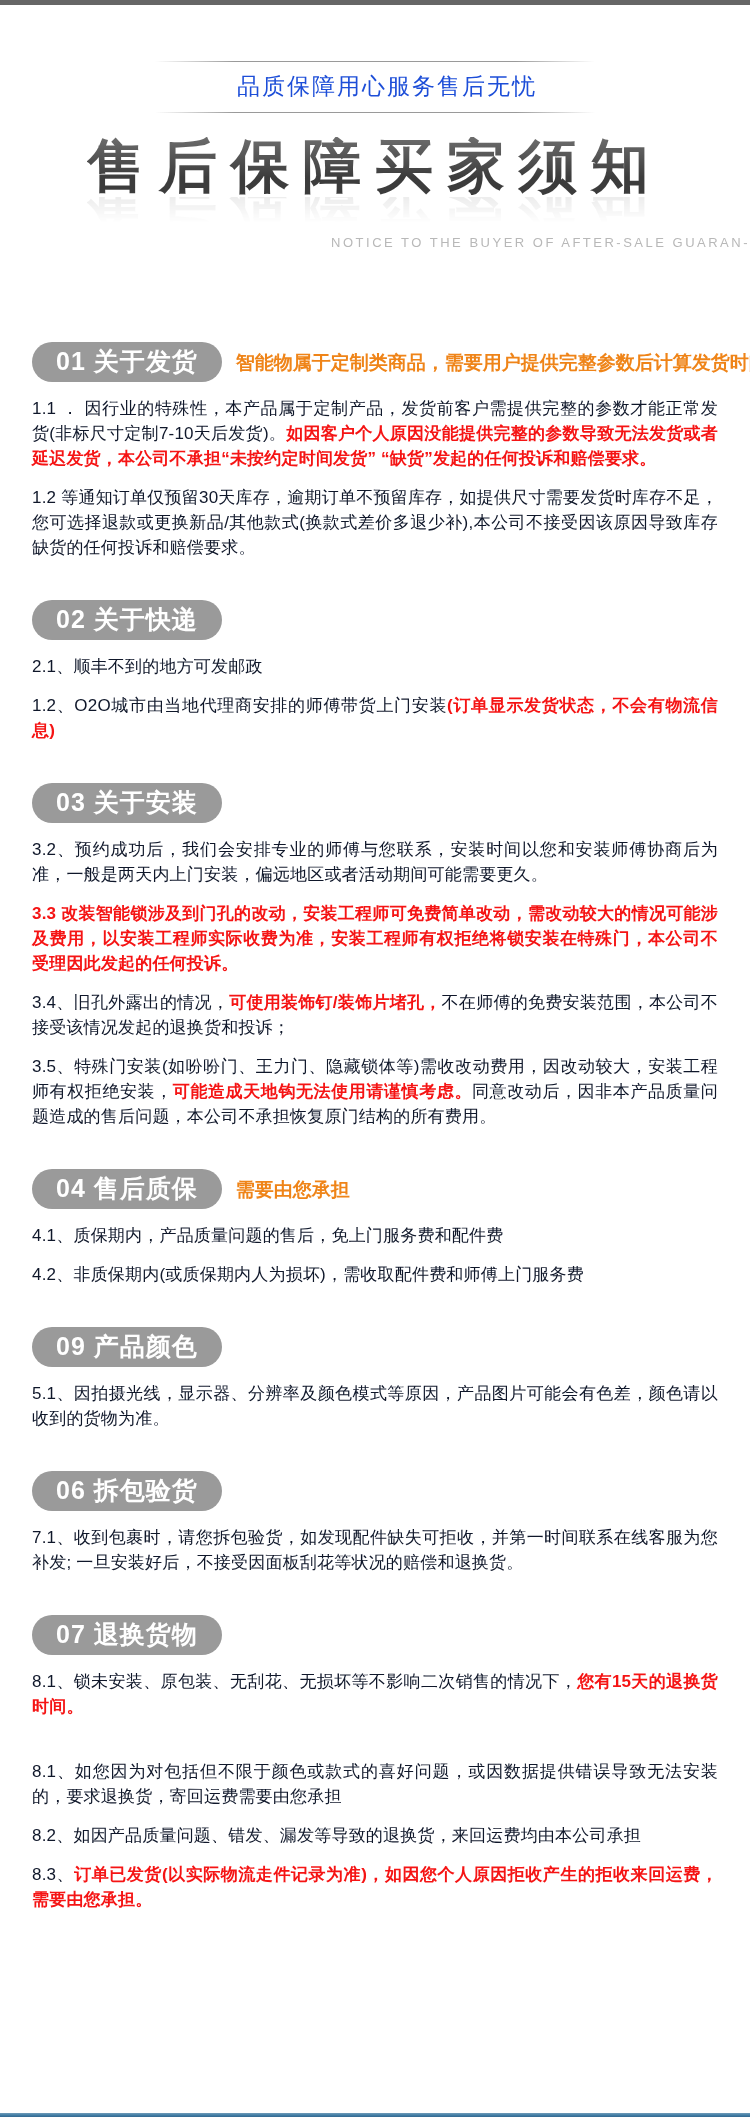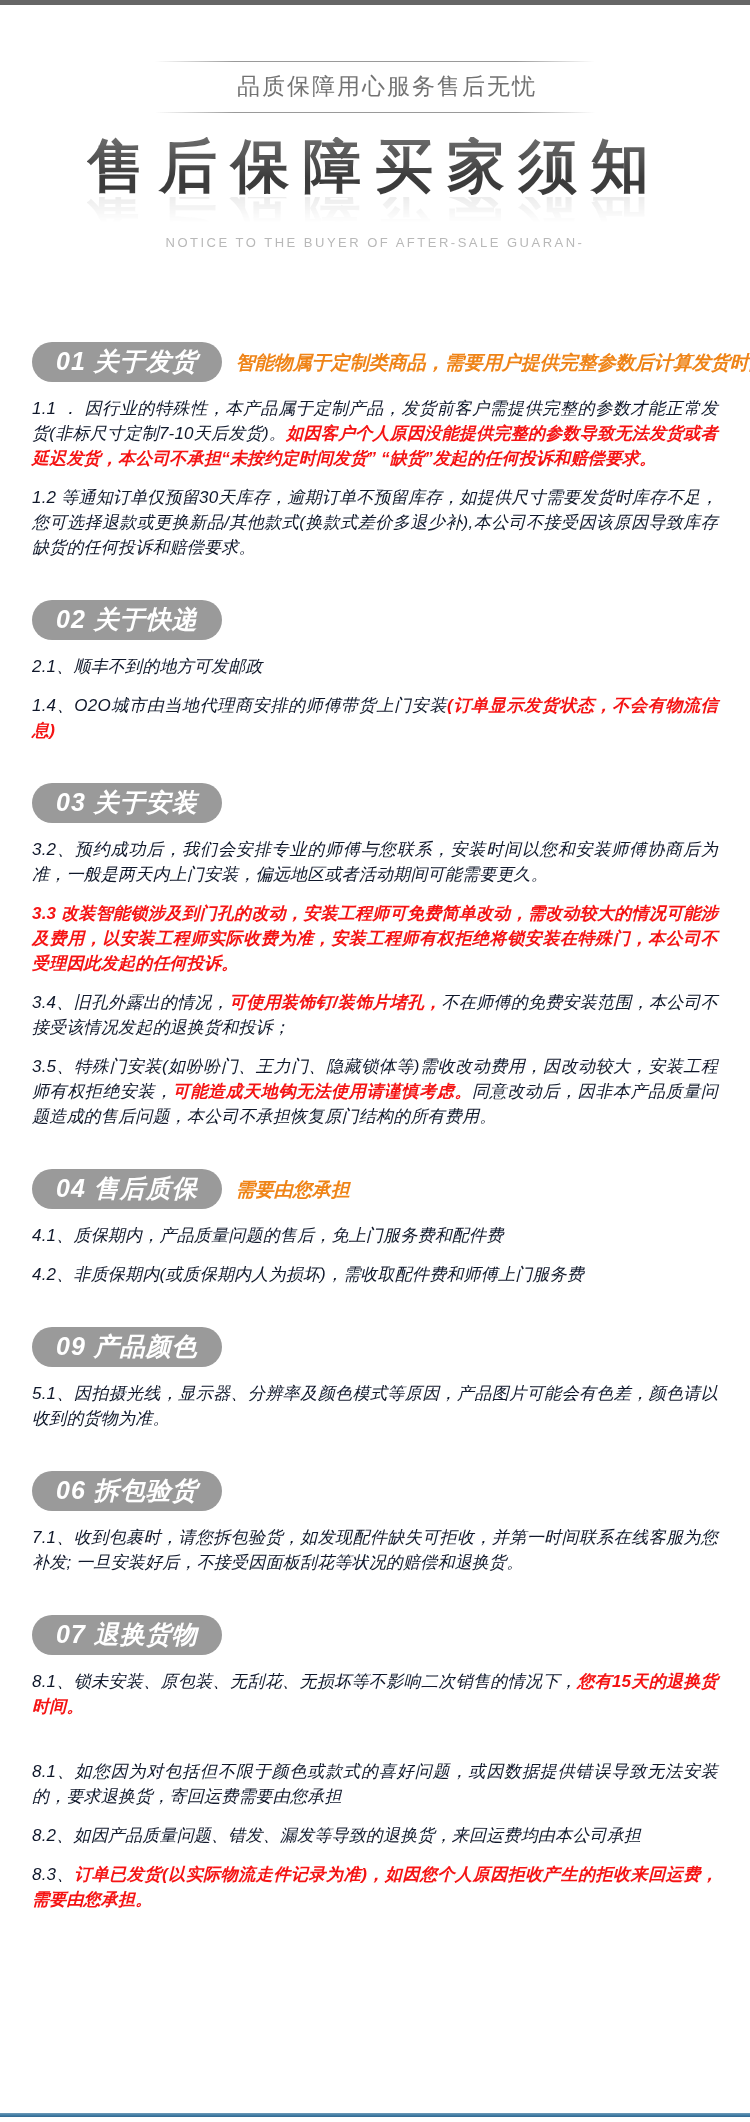--- a/index.html
+++ b/index.html
@@ -12,46 +12,46 @@
     -webkit-font-smoothing:antialiased;
   }
   .top-bar{height:5px;width:100%;background:#666666;}
   
   .header{padding-top:56px;text-align:center;}
   .rule{
     width:440px;height:1px;margin:0 auto;
     background:linear-gradient(90deg,rgba(153,153,153,0) 0%,#9a9a9a 18%,#9a9a9a 82%,rgba(153,153,153,0) 100%);
   }
   .tagline{
-    font-size:23px;color:#737373;letter-spacing:2px;
+    font-size:23px;color:#1d4ed8;letter-spacing:2px;
     padding:9px 0 10px 8px;font-weight:400;margin-left:16px;
   }
   .title-wrap{margin-top:24px;line-height:1;}
   .main-title{
     font-size:58px;font-weight:700;letter-spacing:14px;
     color:#474747;
     background:linear-gradient(180deg,#6d6d6d 0%,#3c3c3c 70%);
     -webkit-background-clip:text;background-clip:text;
     -webkit-text-fill-color:transparent;
     display:inline-block;
   }
   .title-reflection{
     font-size:58px;font-weight:700;letter-spacing:14px;
     color:#474747;display:inline-block;
     transform:scaleY(-1);opacity:.14;height:30px;overflow:hidden;
     -webkit-mask-image:linear-gradient(0deg,rgba(0,0,0,.7),transparent 85%);
     mask-image:linear-gradient(0deg,rgba(0,0,0,.7),transparent 85%);
     line-height:58px;vertical-align:top;margin-top:2px;
   }
   .subtitle-en{
-    font-size:13px;color:#b8b8b8;letter-spacing:2.5px;margin-top:8px;
+    font-size:13px;color:#b8b8b8;letter-spacing:2.5px;margin-top:8px;text-align:right;
   }
   
   .content{padding:0 32px;}
-  .section{margin-top:40px;font-style:italic;}
+  .section{margin-top:40px;}
   .section.first{margin-top:92px;}
   .badge-row{display:flex;align-items:flex-end;}
   .badge{
     background:#9a9a9a;color:#ffffff;
     font-size:25px;font-weight:700;letter-spacing:1px;
     border-radius:26px;padding:5px 24px 7px 24px;
     white-space:nowrap;line-height:28px;
   }
   .badge-note{
     margin-left:14px;padding-bottom:6px;
@@ -93,21 +93,21 @@
         <span class="badge-note orange">智能物属于定制类商品，需要用户提供完整参数后计算发货时间</span>
       </div>
       <p class="para"><span class="seg-n">1.1 ． 因行业的特殊性，本产品属于定制产品，发货前客户需提供完整的参数才能正常发货(非标尺寸定制7-10天后发货)。</span><span class="seg-r">如因客户个人原因没能提供完整的参数导致无法发货或者延迟发货，本公司不承担“未按约定时间发货” “缺货”发起的任何投诉和赔偿要求。</span></p>
       <p class="para"><span class="seg-n">1.2  等通知订单仅预留30天库存，逾期订单不预留库存，如提供尺寸需要发货时库存不足，您可选择退款或更换新品/其他款式(换款式差价多退少补),本公司不接受因该原因导致库存缺货的任何投诉和赔偿要求。</span></p>
     </section>
     <section class="section">
       <div class="badge-row">
         <div class="badge">02 关于快递</div>
       </div>
       <p class="para"><span class="seg-n">2.1、顺丰不到的地方可发邮政</span></p>
-      <p class="para"><span class="seg-n">1.4、O2O城市由当地代理商安排的师傅带货上门安装</span><span class="seg-r">(订单显示发货状态，不会有物流信息)</span></p>
+      <p class="para"><span class="seg-n">1.2、O2O城市由当地代理商安排的师傅带货上门安装</span><span class="seg-r">(订单显示发货状态，不会有物流信息)</span></p>
     </section>
     <section class="section">
       <div class="badge-row">
         <div class="badge">03 关于安装</div>
       </div>
       <p class="para"><span class="seg-n">3.2、预约成功后，我们会安排专业的师傅与您联系，安装时间以您和安装师傅协商后为准，一般是两天内上门安装，偏远地区或者活动期间可能需要更久。</span></p>
       <p class="para"><span class="seg-r">3.3  改装智能锁涉及到门孔的改动，安装工程师可免费简单改动，需改动较大的情况可能涉及费用，以安装工程师实际收费为准，安装工程师有权拒绝将锁安装在特殊门，本公司不受理因此发起的任何投诉。</span></p>
       <p class="para"><span class="seg-n">3.4、旧孔外露出的情况，</span><span class="seg-r">可使用装饰钉/装饰片堵孔，</span><span class="seg-n">不在师傅的免费安装范围，本公司不接受该情况发起的退换货和投诉；</span></p>
       <p class="para"><span class="seg-n">3.5、特殊门安装(如吩吩门、王力门、隐藏锁体等)需收改动费用，因改动较大，安装工程师有权拒绝安装，</span><span class="seg-r">可能造成天地钩无法使用请谨慎考虑。</span><span class="seg-n">同意改动后，因非本产品质量问题造成的售后问题，本公司不承担恢复原门结构的所有费用。</span></p>
     </section>

